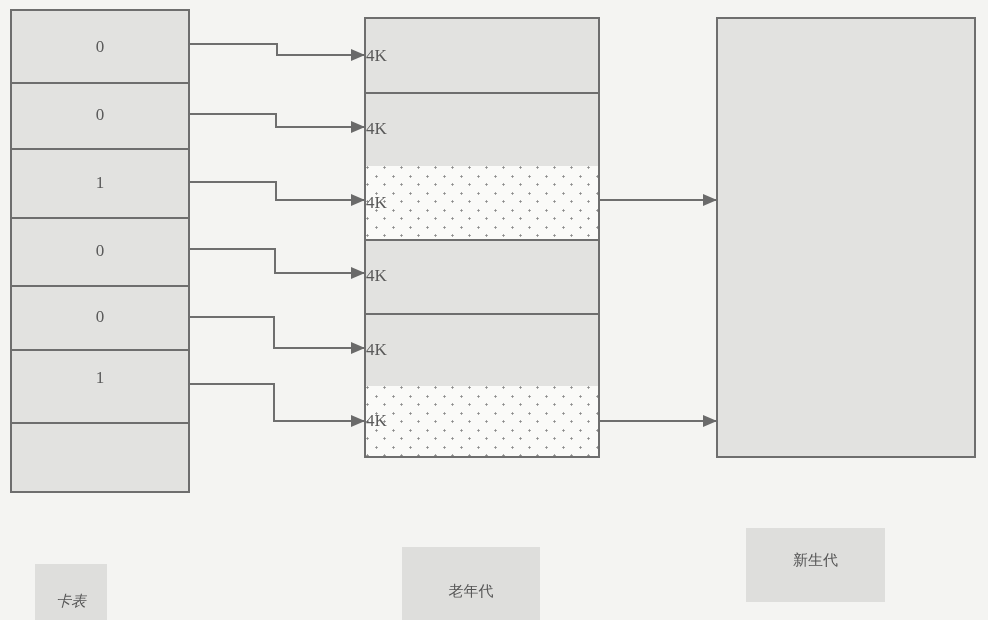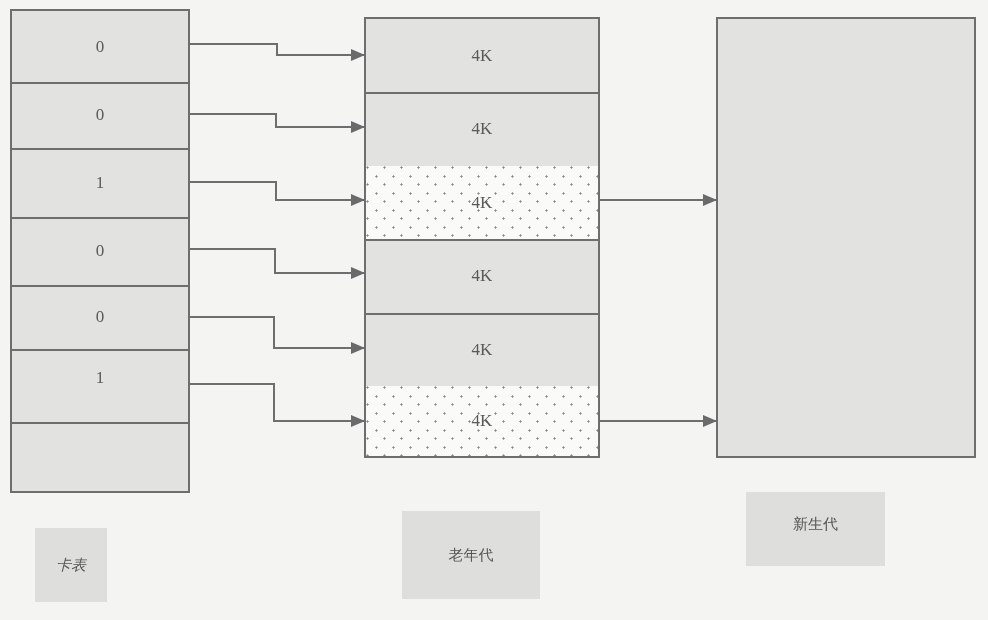--- a/index.html
+++ b/index.html
@@ -7,31 +7,31 @@
     width: 988px; height: 620px; position: relative; overflow: hidden;
     background: #f4f4f2;
     font-family: "Liberation Serif", "DejaVu Serif", serif;
     color: #555;
   }
   .abs { position: absolute; box-sizing: border-box; }
   .card-table { left: 10px; top: 9px; width: 180px; height: 484px; border: 2px solid #6e6e6e; background: #e2e2e0; }
   .card-row { position: absolute; left: 0; right: 0; border-bottom: 2px solid #6e6e6e; display: flex; align-items: center; justify-content: center; font-size: 17px; color: #5a5a5a; }
   .card-row:last-child { border-bottom: none; }
   .old-gen { left: 364px; top: 17px; width: 236px; height: 441px; border: 2px solid #6e6e6e; background: #e2e2e0; }
-  .old-row { position: absolute; left: 0; right: 0; border-bottom: 2px solid #6e6e6e; display: flex; align-items: center; justify-content: center; font-size: 17px; color: #5a5a5a; }
+  .old-row { position: absolute; left: 0; right: 0; border-bottom: 2px solid #6e6e6e; display: flex; align-items: center; justify-content: flex-start; font-size: 17px; color: #5a5a5a; }
   .old-row:last-child { border-bottom: none; }
   .old-row.dirty {
     background-color: #fafaf8;
     background-image: radial-gradient(circle, #8a8a8a 0.9px, transparent 1.3px), radial-gradient(circle, #8a8a8a 0.9px, transparent 1.3px);
     background-size: 17px 17px, 17px 17px;
     background-position: 2px 2px, 10px 10px;
   }
   .old-row.dirty span { background: transparent; }
   .young-gen { left: 716px; top: 17px; width: 260px; height: 441px; border: 2px solid #6e6e6e; background: #e2e2e0; }
-  .label-box { background: #dededc; display: flex; align-items: center; justify-content: center; font-family: "DejaVu Sans", "Liberation Sans", sans-serif; font-size: 15px; color: #555; }
+  .label-box { background: #dededc; display: flex; align-items: center; justify-content: center; font-family: "DejaVu Sans", "Liberation Sans", sans-serif; font-size: 15px; color: #555; margin-top: 36px; }
   svg.arrows { position: absolute; left: 0; top: 0; width: 988px; height: 620px; pointer-events: none; }
 </style>
 </head>
 <body>
 
 <div class="abs card-table">
   <div class="card-row" style="top:0;height:71px;">
       <span>0</span>
     </div>
   <div class="card-row" style="top:71px;height:66px;">

